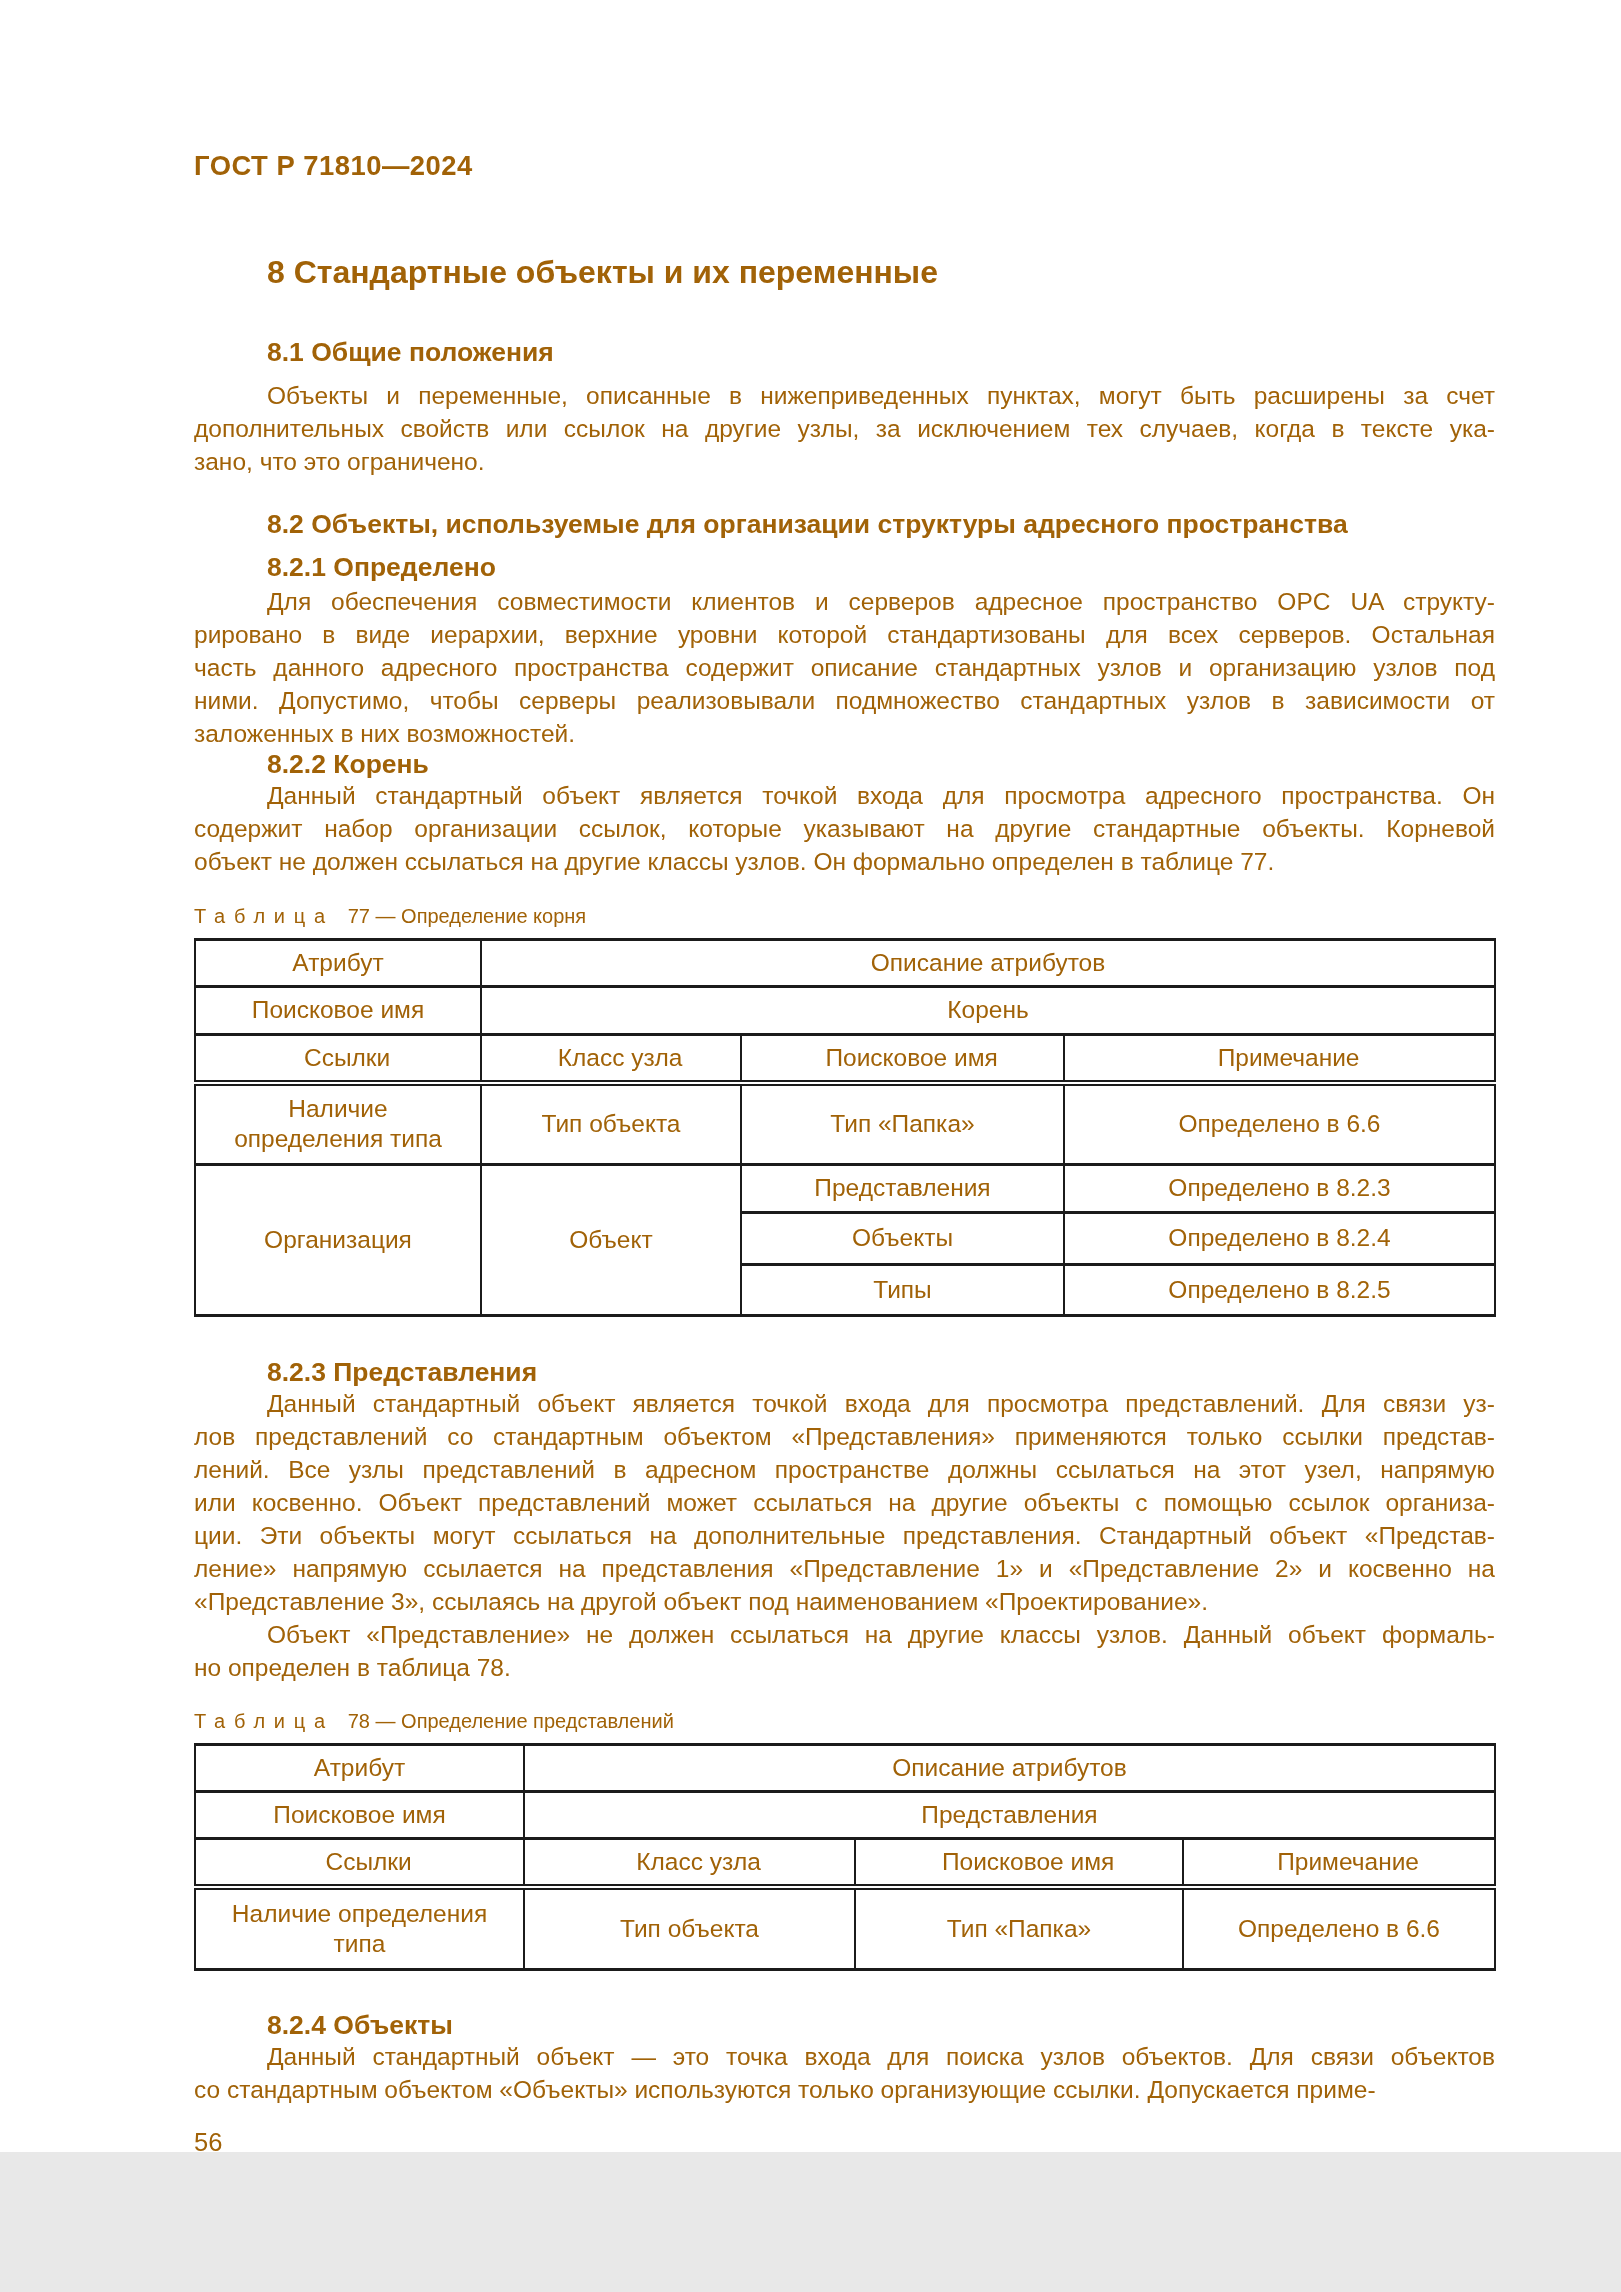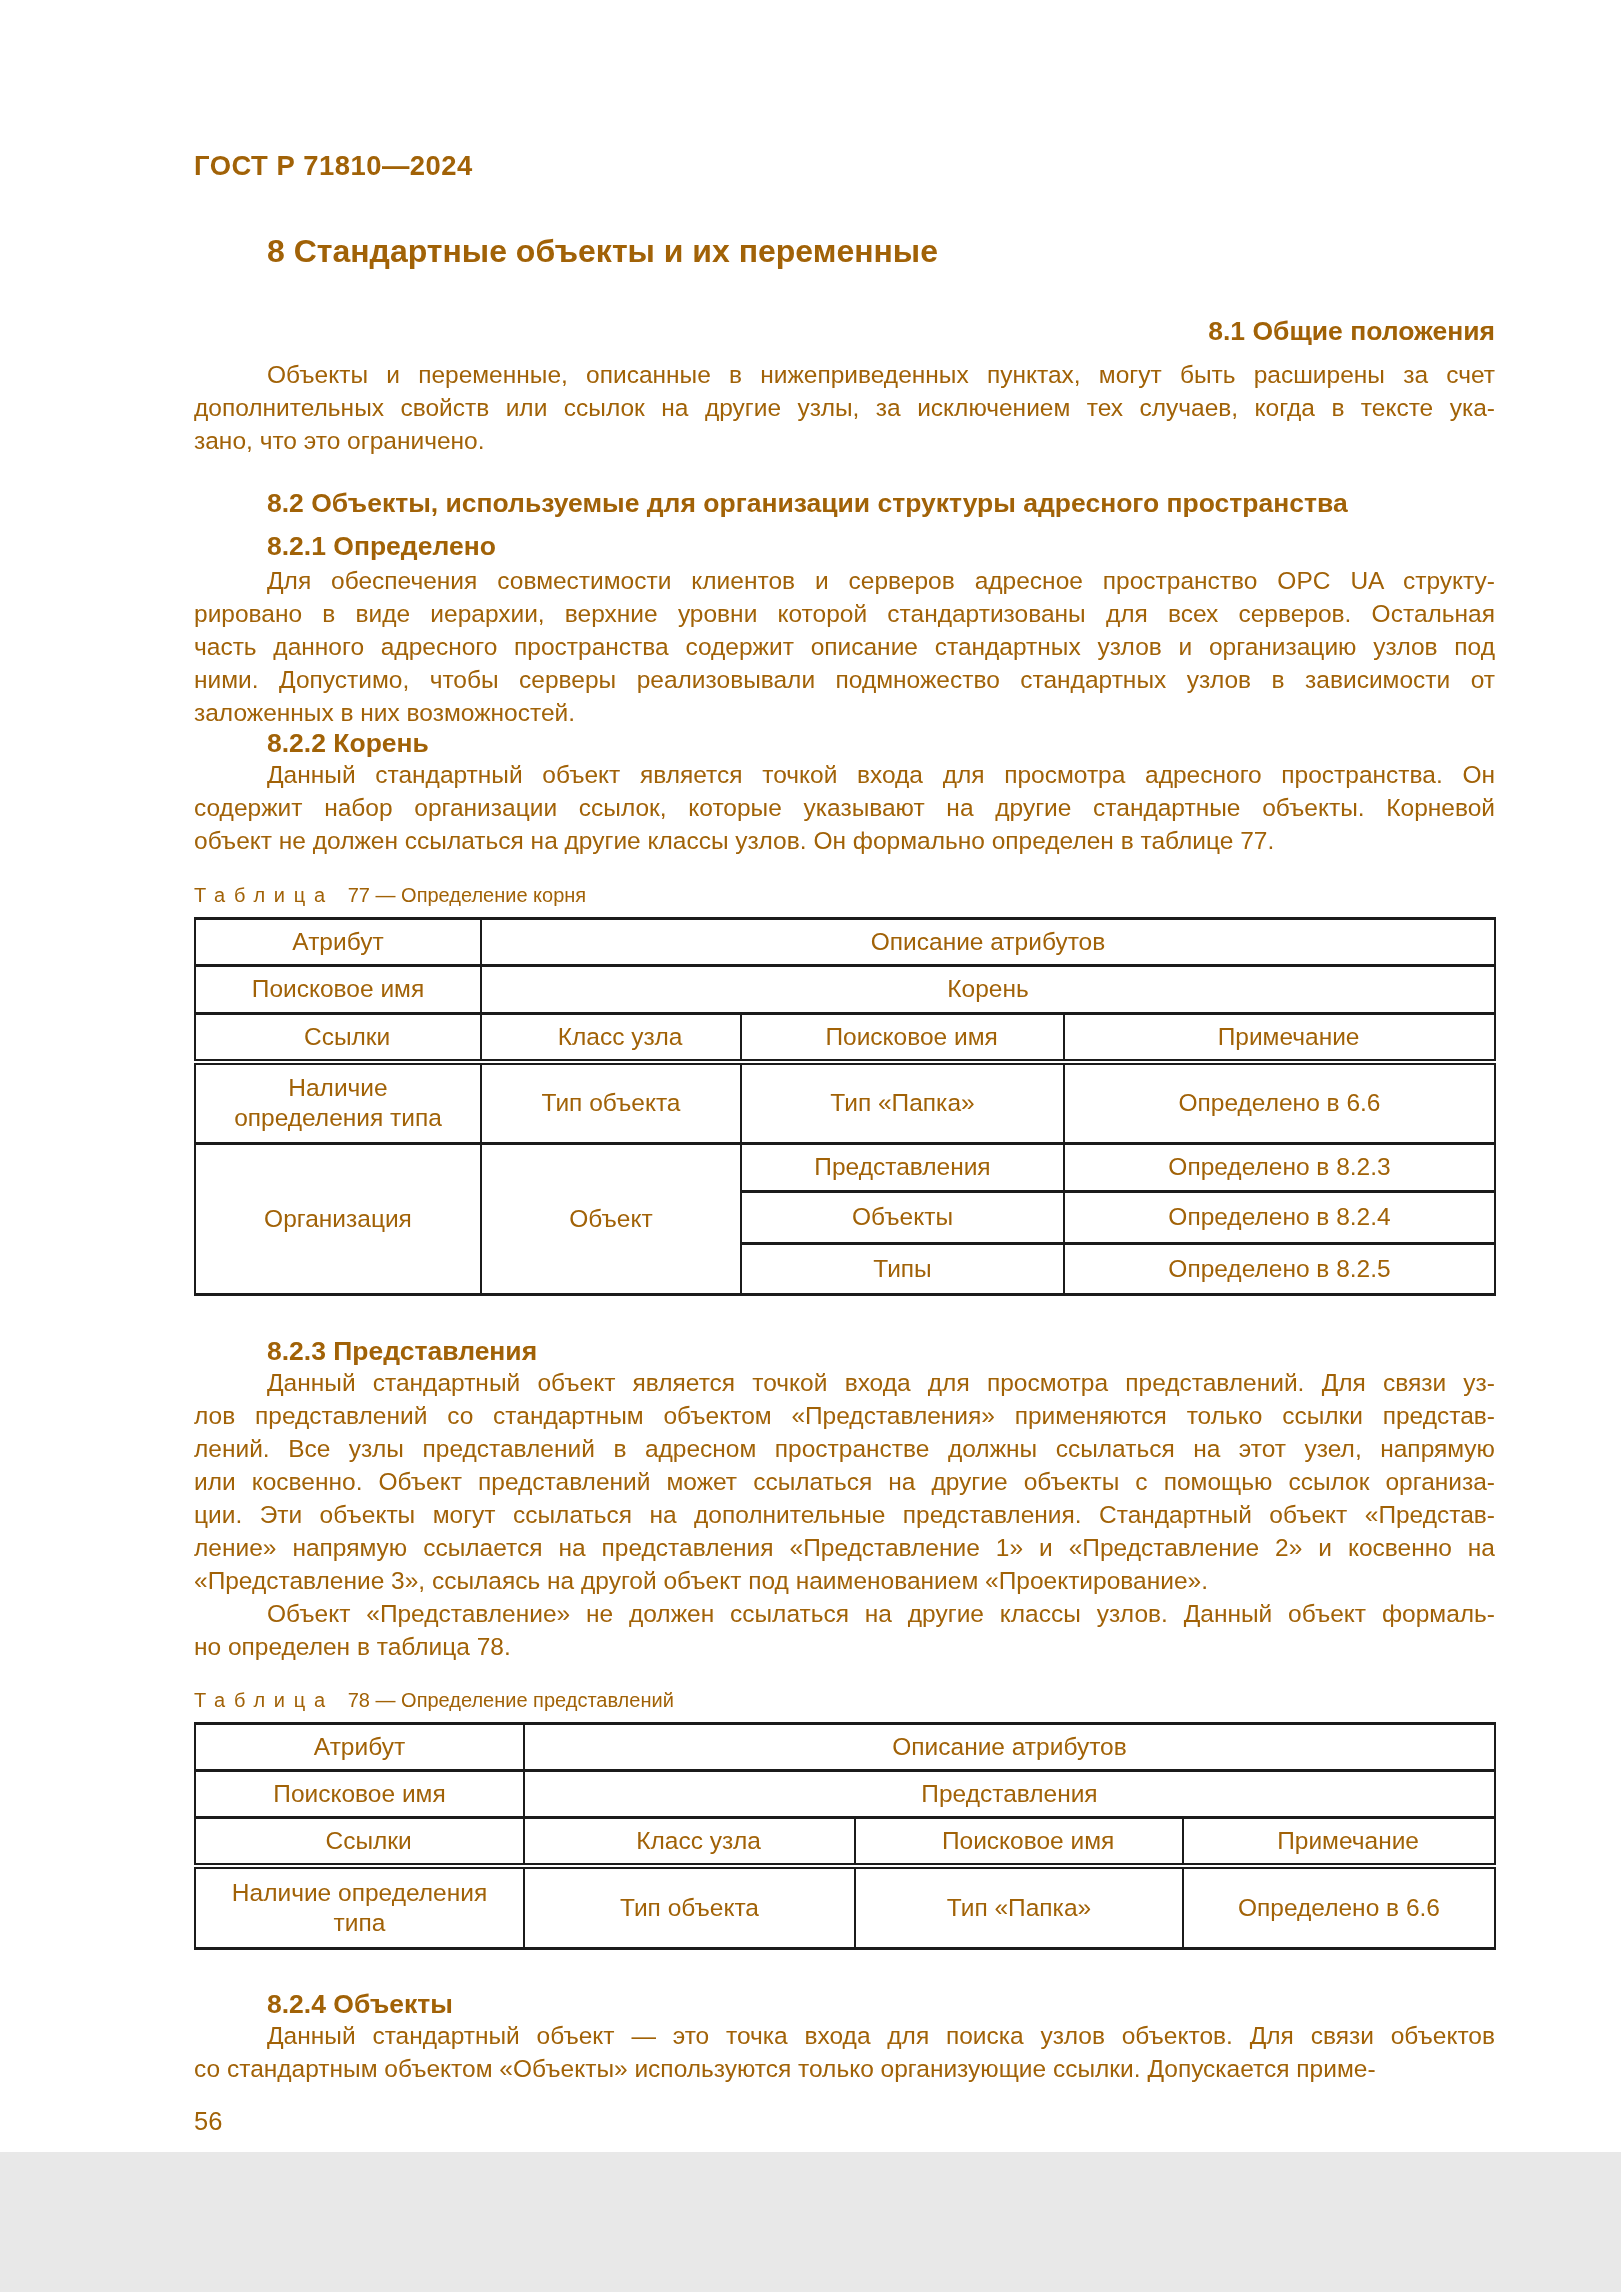--- a/index.html
+++ b/index.html
@@ -9,23 +9,23 @@
     margin:0 auto;
     background:#ffffff;
     font-family:"Liberation Sans","DejaVu Sans",sans-serif;
     color:#a16207;
     overflow:hidden;
   }
   .content { position:absolute; left:194px; top:0; width:1301px; padding-top:149px; }
 
   .running-head { font-size:27.4px; font-weight:bold; line-height:33px; letter-spacing:0.5px; }
 
-  .h1 { font-size:32px; font-weight:bold; line-height:39px; margin:50px 0 0 0; text-indent:73px; }
+  .h1 { font-size:32px; font-weight:bold; line-height:39px; margin:71px 0 0 0; text-indent:73px; }
   .h2 { font-size:26.5px; font-weight:bold; line-height:33px; margin:0; text-indent:73px; }
-  .h2.m81 { margin-top:44px;text-align:right; }
+  .h2.m81 { margin-top:44px; }
   .h2.m82 { margin-top:30px; }
   .h3 { font-size:26.5px; font-weight:bold; line-height:29px; margin:0; text-indent:73px; }
   .h3.m821 { margin-top:12.7px; margin-bottom:2.9px; }
   .h3.m823 { margin-top:41px; }
   .h3.m824 { margin-top:40px; }
 
   .para { font-size:24.5px; line-height:33px; margin:0; }
   .para.m81 { margin-top:9.8px; }
   .tline { text-align:justify; text-align-last:justify; }
   .tline.first { text-indent:73px; }

